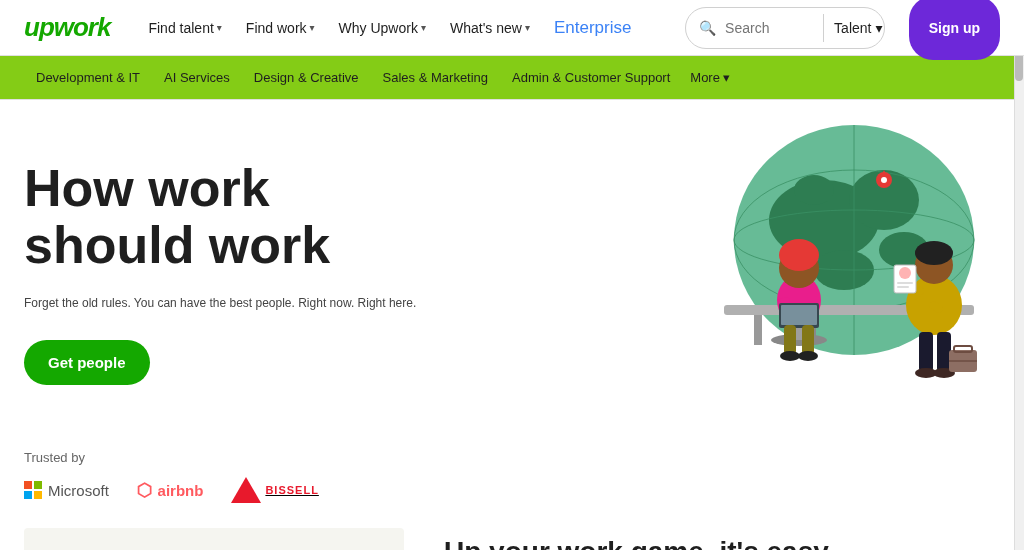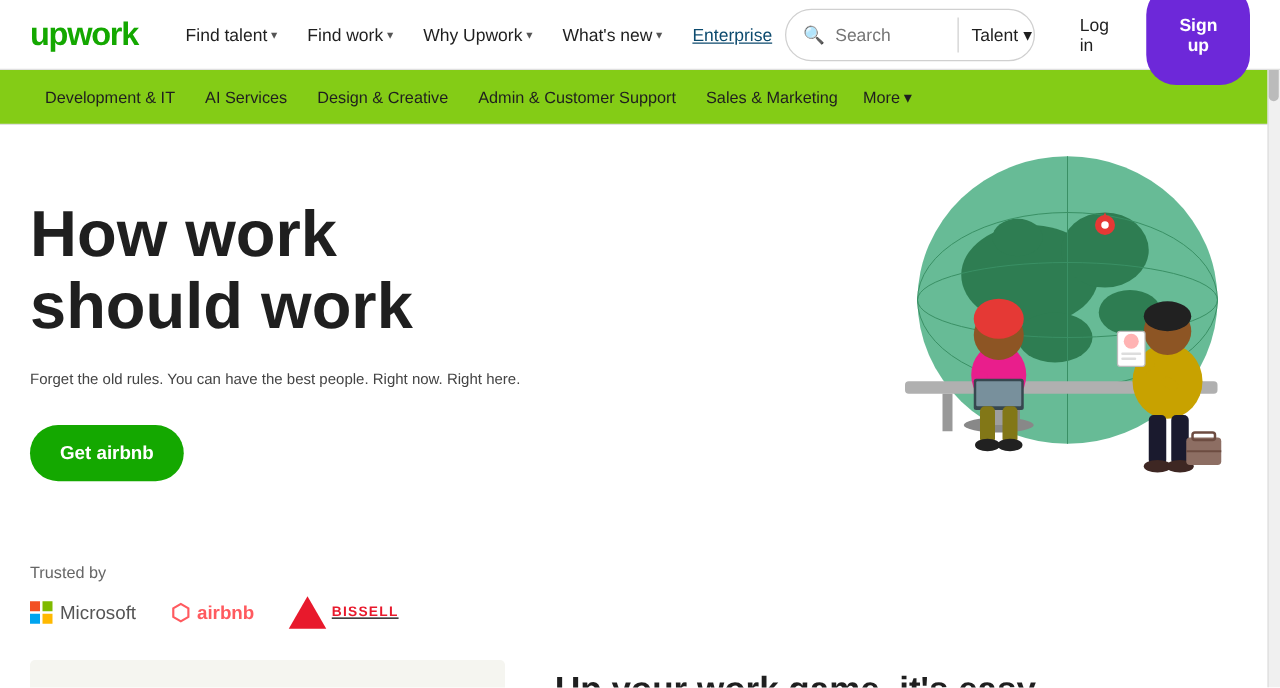--- a/index.html
+++ b/index.html
@@ -4,29 +4,29 @@
   <style>
     * { margin: 0; padding: 0; box-sizing: border-box; }
     body { font-family: 'Helvetica Neue', Arial, sans-serif; background: #fff; width: 1024px; height: 550px; overflow: hidden; position: relative; }
 
     
     .top-nav {
       display: flex; align-items: center; padding: 0 24px; height: 56px;
       border-bottom: 1px solid #e0e0e0; background: #fff; position: relative; z-index: 10;
     }
     .logo { color: #14a800; font-size: 26px; font-weight: 700; letter-spacing: -1px; margin-right: 28px; }
-    .logo span { }
+    .logo span { font-style: italic; }
     .nav-links { display: flex; align-items: center; gap: 4px; flex: 1; }
     .nav-link {
       display: flex; align-items: center; gap: 3px; padding: 6px 10px;
       font-size: 14px; color: #1f1f1f; cursor: pointer; white-space: nowrap;
       font-weight: 500; border-radius: 4px;
     }
     .nav-link .chevron { font-size: 10px; color: #555; }
-    .nav-enterprise { font-size: 14px; color: #0c4a6e; font-weight: 500; padding: 6px 10px; cursor: pointer; text-decoration: underline; }
+    .nav-enterprise { font-size: 17px; color: #3b82f6; font-weight: 500; padding: 6px 10px; cursor: pointer; }
 
     .search-bar {
       display: flex; align-items: center; border: 1.5px solid #d0d0d0; border-radius: 24px;
       padding: 6px 14px; width: 200px; margin-left: auto; margin-right: 12px; background: #fff;
     }
     .search-icon { color: #888; margin-right: 8px; font-size: 14px; }
     .search-input { border: none; outline: none; font-size: 14px; color: #555; width: 90px; }
     .talent-btn {
       display: flex; align-items: center; gap: 4px; padding: 6px 10px; font-size: 14px;
       color: #1f1f1f; cursor: pointer; border-left: 1px solid #d0d0d0; margin-left: 8px; text-align: right;
@@ -148,57 +148,54 @@
   <div class="search-bar">
     <span class="search-icon">🔍</span>
     <input class="search-input" type="text" placeholder="Search" style="">
     <div class="talent-btn">
       <span>Talent</span>
       <span>▾</span>
     </div>
   </div>
 
   <div class="auth-buttons">
-    <div class="login-btn">
-      <span>Log in</span>
-    </div>
     <button class="signup-btn">
       <span>Sign up</span>
     </button>
   </div>
 </div>
 
 <div class="secondary-nav">
   <div class="sec-nav-link">
     <span>Development &amp; IT</span>
   </div>
   <div class="sec-nav-link">
     <span>AI Services</span>
   </div>
   <div class="sec-nav-link">
     <span>Design &amp; Creative</span>
   </div>
   <div class="sec-nav-link">
+    <span>Sales &amp; Marketing</span>
+  </div>
+  <div class="sec-nav-link">
     <span>Admin &amp; Customer Support</span>
-  </div>
-  <div class="sec-nav-link">
-    <span>Sales &amp; Marketing</span>
   </div>
   <div class="sec-nav-more">
     <span>More</span>
     <span>▾</span>
   </div>
 </div>
 
 <div class="hero">
   <div class="hero-content">
     <h1 class="hero-title">How work should work</h1>
     <p class="hero-subtitle">Forget the old rules. You can have the best people. Right now. Right here.</p>
     <button class="get-started-btn">
-      <span>Get airbnb</span>
+      <span>Get people</span>
     </button>
   </div>
 
   <div class="hero-illustration">
     <svg class="globe-svg" viewBox="0 0 380 330" xmlns="http://www.w3.org/2000/svg">
 
       <ellipse cx="230" cy="130" rx="120" ry="115" fill="#4caf84" opacity="0.85"></ellipse>
 
       <ellipse cx="200" cy="110" rx="55" ry="40" fill="#2e7d52"></ellipse>
       <ellipse cx="260" cy="90" rx="35" ry="30" fill="#2e7d52"></ellipse>

